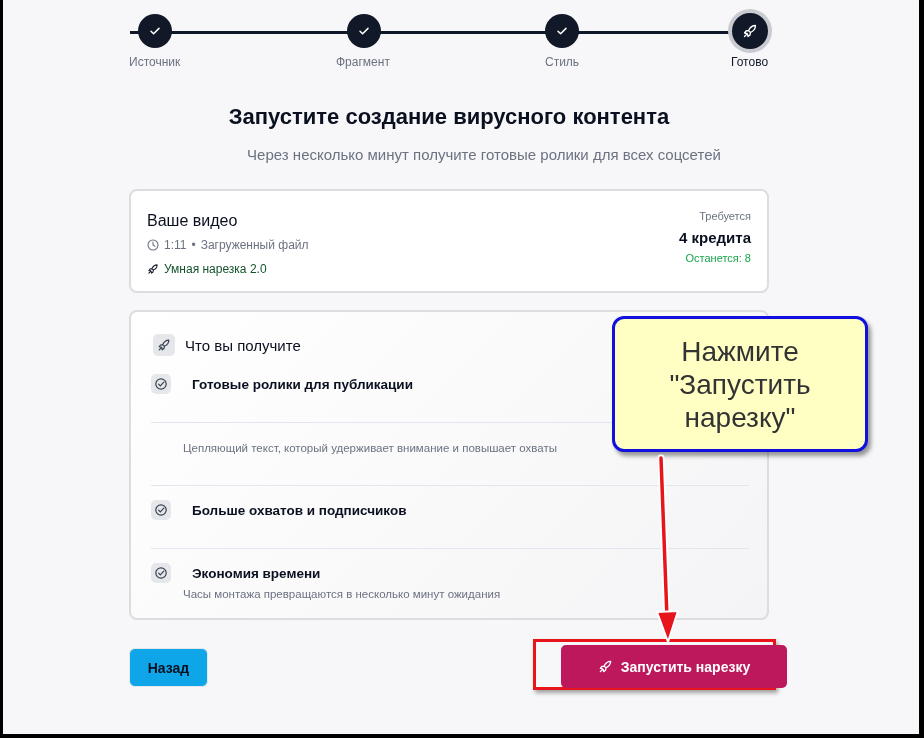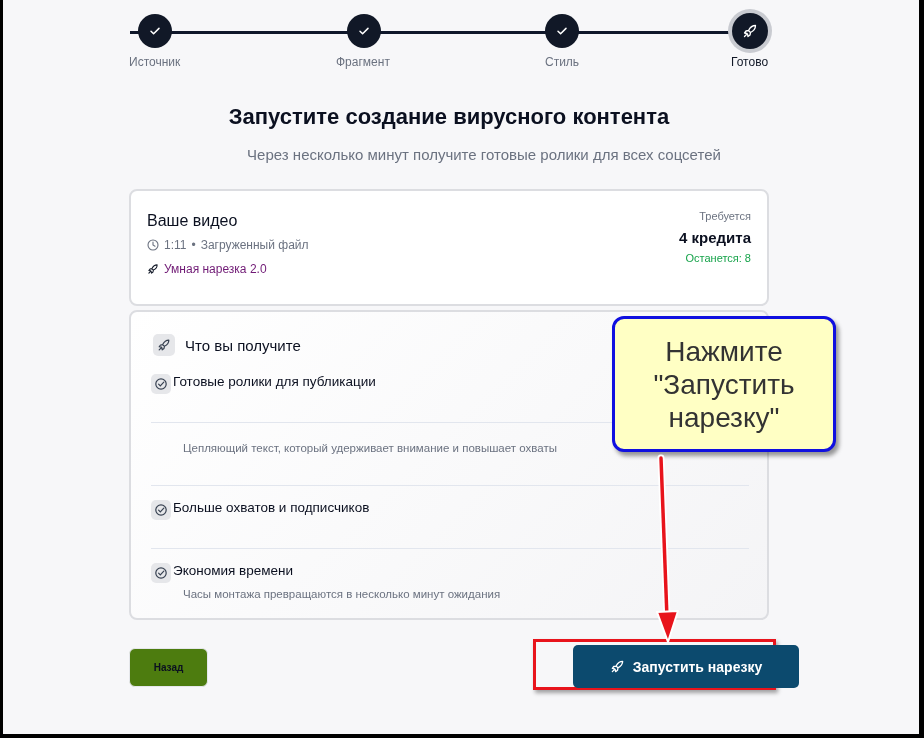--- a/index.html
+++ b/index.html
@@ -22,55 +22,55 @@
   .step svg { display:block; }
   .step-label { position:absolute; top:55px; font-size:12px; color:#6b7280; white-space:nowrap; }
   .step-label.active { color:#111827; }
 
   .title { position:absolute; left:0; top:104px; width:898px; text-align:center; font-size:22px; font-weight:bold; color:#0b1020; }
   .subtitle { position:absolute; left:0; top:146px; width:898px; text-align:center; font-size:15px; color:#6b7280;padding-left:35px; }
 
   .card {
     position:absolute; background:#fff; border:2px solid #dcdde1; border-radius:8px; box-sizing:border-box;
   }
-  .video-card { left:129px; top:189px; width:640px; height:117px; }
+  .video-card { left:129px; top:189px; width:640px; height:104px; }
   .vc-title { position:absolute; left:16px; top:21px; font-size:16px; color:#0b1020; }
   .vc-meta { position:absolute; left:16px; top:47px; font-size:12px; color:#6b7280; display:flex; align-items:center; gap:5px; }
-  .vc-mode { position:absolute; left:16px; top:71px; font-size:12px; color:#701a75; display:flex; align-items:center; gap:5px; }
+  .vc-mode { position:absolute; left:16px; top:71px; font-size:12px; color:#14532d; display:flex; align-items:center; gap:5px; }
   .vc-req { position:absolute; right:16px; top:19px; font-size:11px; color:#6b7280; text-align:right; }
   .vc-credits { position:absolute; right:16px; top:38px; font-size:15px; font-weight:bold; color:#0b1020; text-align:right; }
   .vc-left { position:absolute; right:16px; top:61px; font-size:11px; color:#16a34a; text-align:right; }
 
   .benefits-card { left:129px; top:310px; width:640px; height:310px; background:linear-gradient(135deg,#ffffff 0%,#f4f4f6 100%); }
   .bc-head { position:absolute; left:22px; top:22px; display:flex; align-items:center; gap:10px; font-size:15px; color:#0b1020; }
   .icon-box { width:22px; height:22px; border-radius:5px; background:#e6e7ea; display:flex; align-items:center; justify-content:center; }
   .bitem { position:absolute; left:20px; width:598px; }
-  .bitem .row { display:flex; gap:2px; }
+  .bitem .row { display:flex; align-items:center; gap:21px;font-weight:bold; }
   .bitem .icon-box { width:20px; height:20px; }
   .bitem .bt { font-size:13.5px; color:#0b1020; }
   .bitem .bd { font-size:11.5px; color:#6b7280; margin-left:32px; margin-top:5px; }
   .divider { position:absolute; left:20px; width:598px; height:1px; background:#e2e6ee; }
 
   .back-btn {
     position:absolute; left:129px; top:648px; width:79px; height:39px; box-sizing:border-box;
-    background:#4d7c0f; border:1px solid #e5e7eb; border-radius:6px; font-size:10px; color:#0b1020;
+    background:#0ea5e9; border:1px solid #e5e7eb; border-radius:6px; font-size:14px; color:#0b1020;
     display:flex; align-items:center; justify-content:center; font-weight:bold;
   }
   .start-wrap {
     position:absolute; left:533px; top:639px; width:243px; height:51px; box-sizing:border-box;
     border:3px solid #e8141c; box-shadow:2px 3px 4px rgba(0,0,0,0.35);
   }
   .start-btn {
-    position:absolute; left:573px; top:645px; width:226px; height:43px; border-radius:5px;
-    background:#0c4a6e; color:#fff; font-size:14px; font-weight:bold;
+    position:absolute; left:561px; top:645px; width:226px; height:43px; border-radius:5px;
+    background:#be185d; color:#fff; font-size:14px; font-weight:bold;
     display:flex; align-items:center; justify-content:center; gap:8px;
   }
 
   .callout {
-    position:absolute; left:612px; top:316px; width:224px; height:136px; box-sizing:border-box;
+    position:absolute; left:612px; top:316px; width:256px; height:136px; box-sizing:border-box;
     background:#ffffc4; border:3px solid #1010e0; border-radius:12px;
     box-shadow:3px 4px 4px rgba(0,0,0,0.4);
     display:flex; align-items:center; justify-content:center; text-align:center;
     font-size:28px; line-height:33px; color:#333;
   }
   .arrow { position:absolute; left:640px; top:450px; }
 </style>
 </head>
 <body>
 

